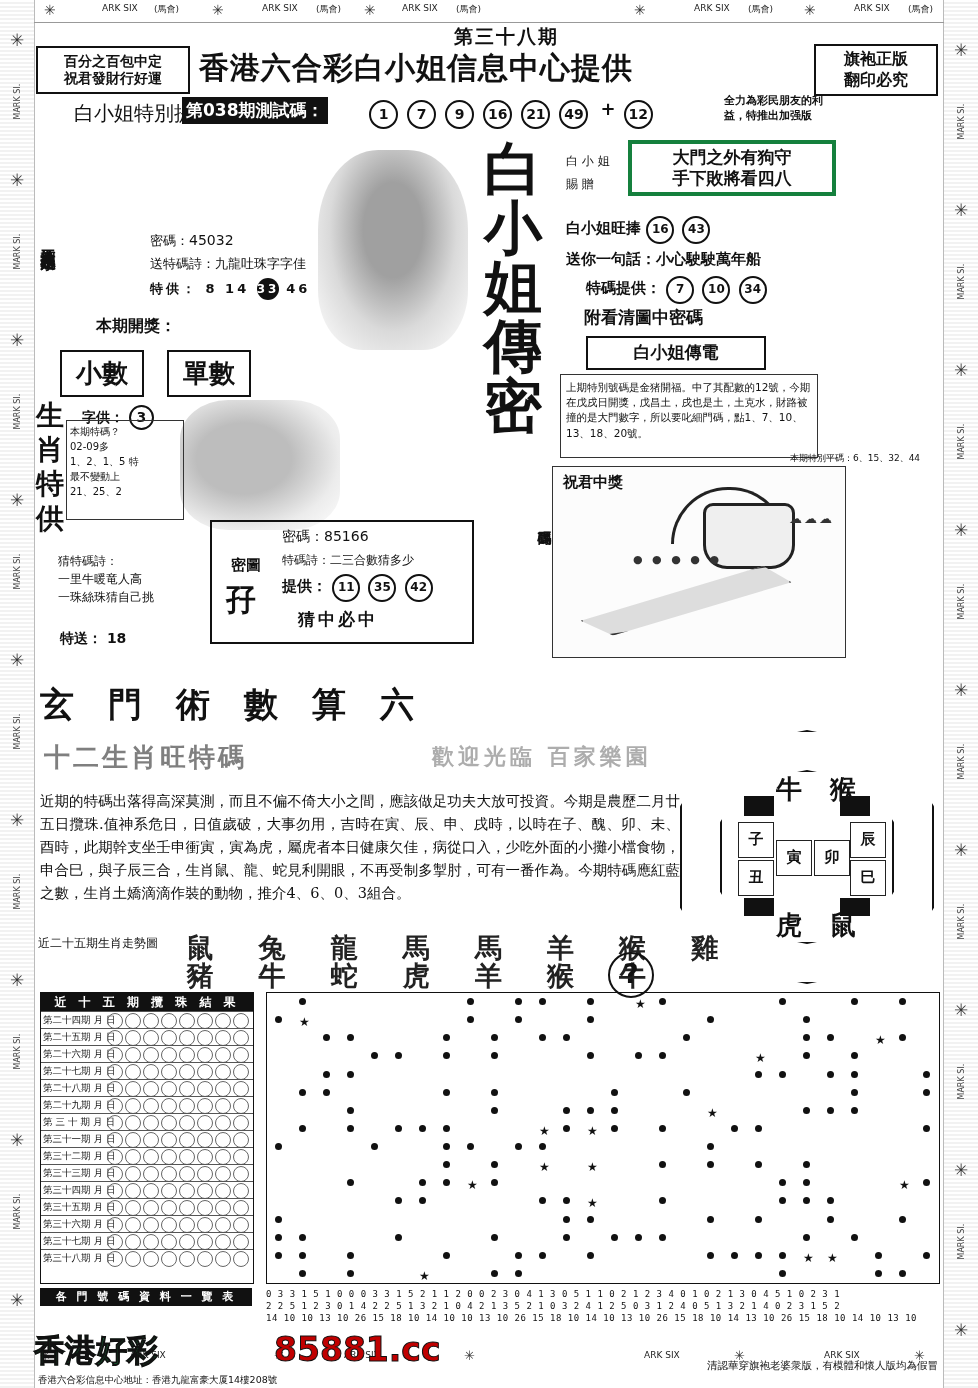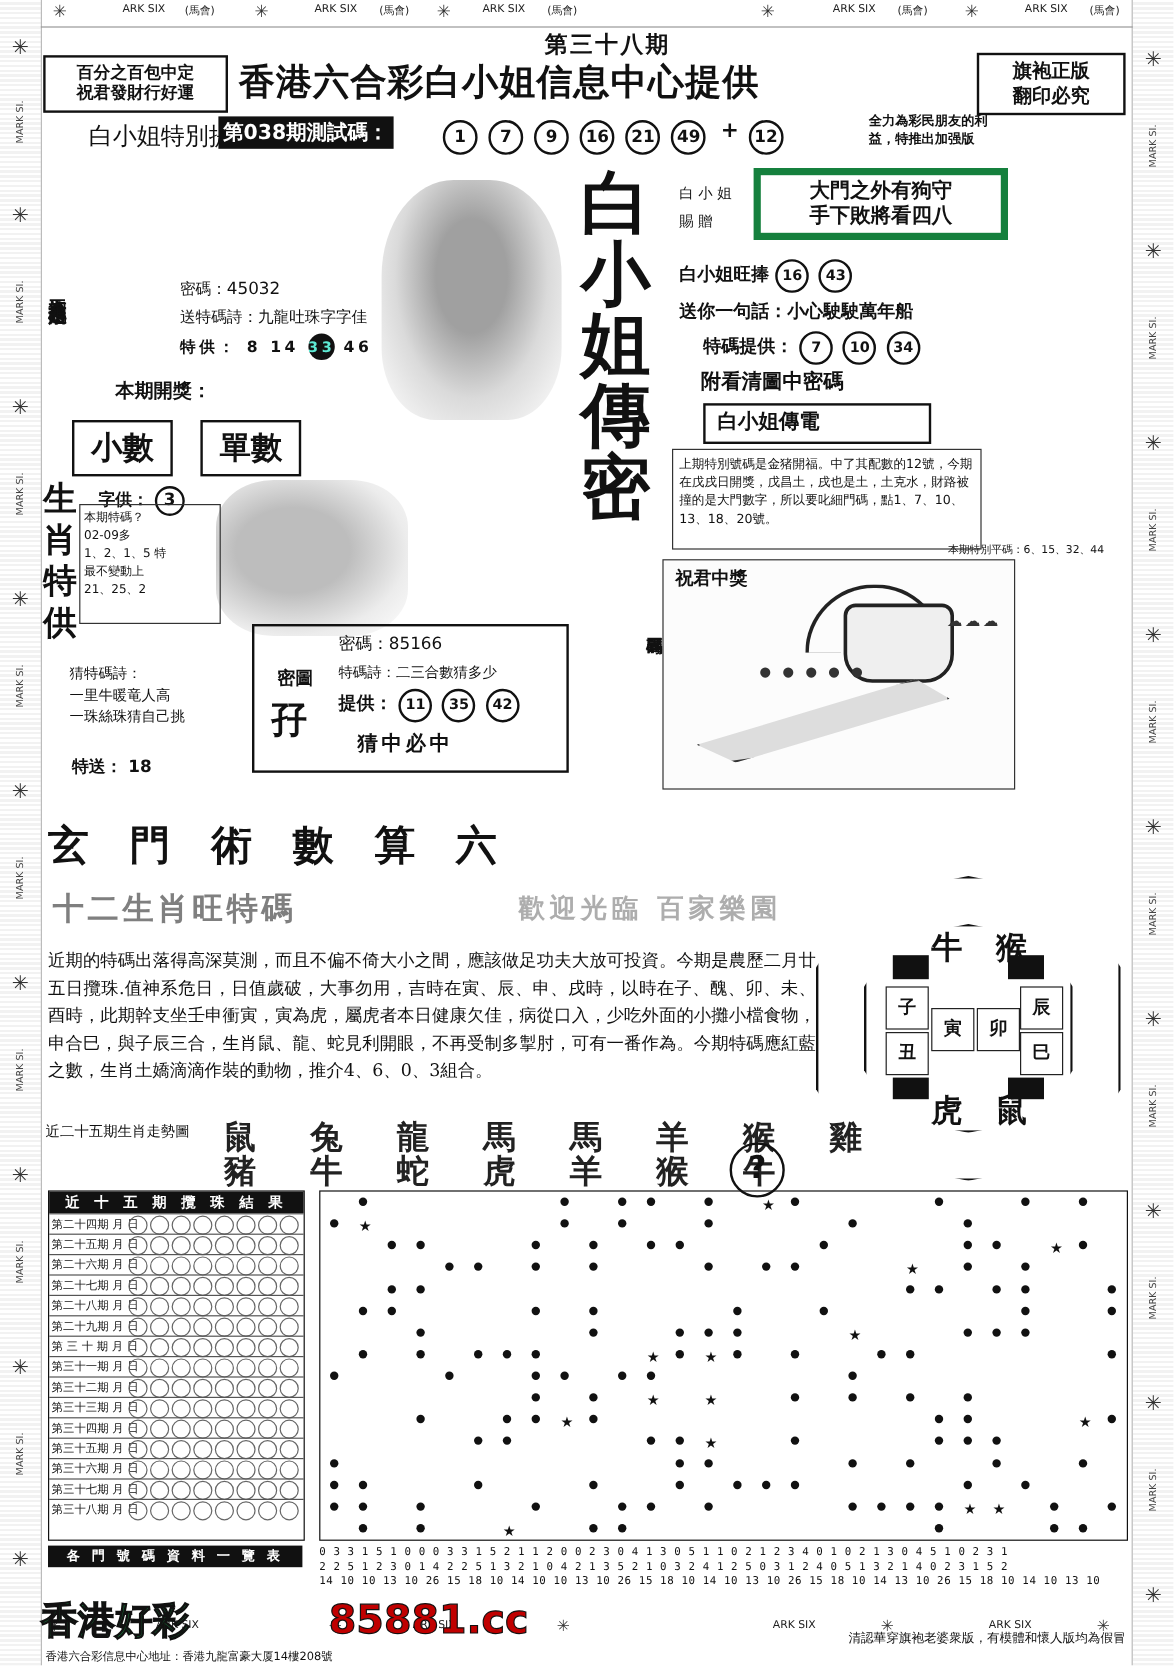--- a/index.html
+++ b/index.html
@@ -56,21 +56,21 @@
   .sideVert{position:absolute;font-family:"DejaVu Serif","Liberation Serif",serif;font-weight:bold;
             writing-mode:vertical-rl;}
   .bigvert{position:absolute;left:36px;top:400px;font-size:28px;font-weight:bold;line-height:1.15;
            width:40px;font-family:"DejaVu Serif","Liberation Serif",serif;}
   .bigvert div{margin-bottom:2px;}
 
   .panelA{position:absolute;left:150px;top:232px;width:300px;}
   .panelA .row{font-size:13px;margin-bottom:5px;}
   .code{font-size:14px;}
   .specials{margin-top:4px;font-size:15px;font-weight:bold;letter-spacing:3px;}
-  .ballBlk{display:inline-block;width:22px;height:22px;border-radius:50%;background:#111;color:#5eead4;
+  .ballBlk{display:inline-block;width:22px;height:22px;border-radius:50%;background:#111;color:#ffffff;
            text-align:center;line-height:22px;font-size:12px;font-weight:bold;}
   .openline{position:absolute;left:96px;top:316px;font-size:16px;font-weight:bold;}
   .twobox{position:absolute;left:60px;top:350px;}
   .twobox .bx{display:inline-block;border:2px solid #111;padding:4px 14px;font-size:26px;font-weight:bold;
               margin-right:18px;font-family:"DejaVu Serif","Liberation Serif",serif;}
   .jing{position:absolute;left:82px;top:405px;font-size:14px;font-weight:bold;}
   .smallgrid{position:absolute;left:66px;top:420px;width:118px;height:100px;border:1px solid #333;
              font-size:10px;line-height:1.5;padding:3px;box-sizing:border-box;}
   .guesspoem{position:absolute;left:58px;top:552px;width:130px;font-size:12px;line-height:1.5;}
   .tema{position:absolute;left:60px;top:630px;font-size:14px;font-weight:bold;}
@@ -84,27 +84,27 @@
   .mibox .r3{position:absolute;left:70px;top:52px;font-size:15px;font-weight:bold;}
   .mibox .r4{position:absolute;left:86px;top:86px;font-size:17px;font-weight:bold;letter-spacing:3px;}
   .circO{display:inline-block;width:24px;height:24px;border:2px solid #111;border-radius:50%;
          text-align:center;line-height:23px;font-size:12px;font-weight:bold;margin-right:3px;}
 
   
   .bigcenter{position:absolute;left:468px;top:140px;width:90px;font-size:58px;font-weight:bold;
              line-height:1.02;font-family:"DejaVu Serif","Liberation Serif",serif;text-align:center;}
 
   
-  .rbox1{position:absolute;left:628px;top:140px;width:200px;height:48px;border:6px solid #15803d;
+  .rbox1{position:absolute;left:628px;top:140px;width:200px;height:48px;border:4px solid #15803d;
          display:flex;flex-direction:column;justify-content:center;align-items:center;
          font-size:17px;font-weight:bold;line-height:1.25;font-family:"DejaVu Serif","Liberation Serif",serif;}
   .rlbl{position:absolute;left:566px;top:150px;font-size:12px;line-height:1.9;width:60px;}
   .rline{position:absolute;font-size:15px;font-weight:bold;}
   .rbox2{position:absolute;left:586px;top:336px;width:176px;height:30px;border:2px solid #111;
-         text-align:left;line-height:28px;font-size:17px;font-weight:bold;padding-left:10px;}
+         text-align:center;line-height:28px;font-size:17px;font-weight:bold;}
   .notebox{position:absolute;left:560px;top:374px;width:258px;height:84px;border:1px solid #333;
            font-size:10.5px;line-height:1.45;padding:5px;box-sizing:border-box;}
   .platnote{position:absolute;left:790px;top:452px;font-size:9px;}
 
   
   .poster{position:absolute;left:806px;top:28px;width:136px;height:430px;
           background:linear-gradient(180deg,#d8d8d8,#f4f4f4);
           border:1px solid #aaa;overflow:hidden;}
   .poster .face{position:absolute;left:30px;top:14px;width:72px;height:80px;border-radius:46%;
                 background:#c9c9c9;border:1px solid #999;}

